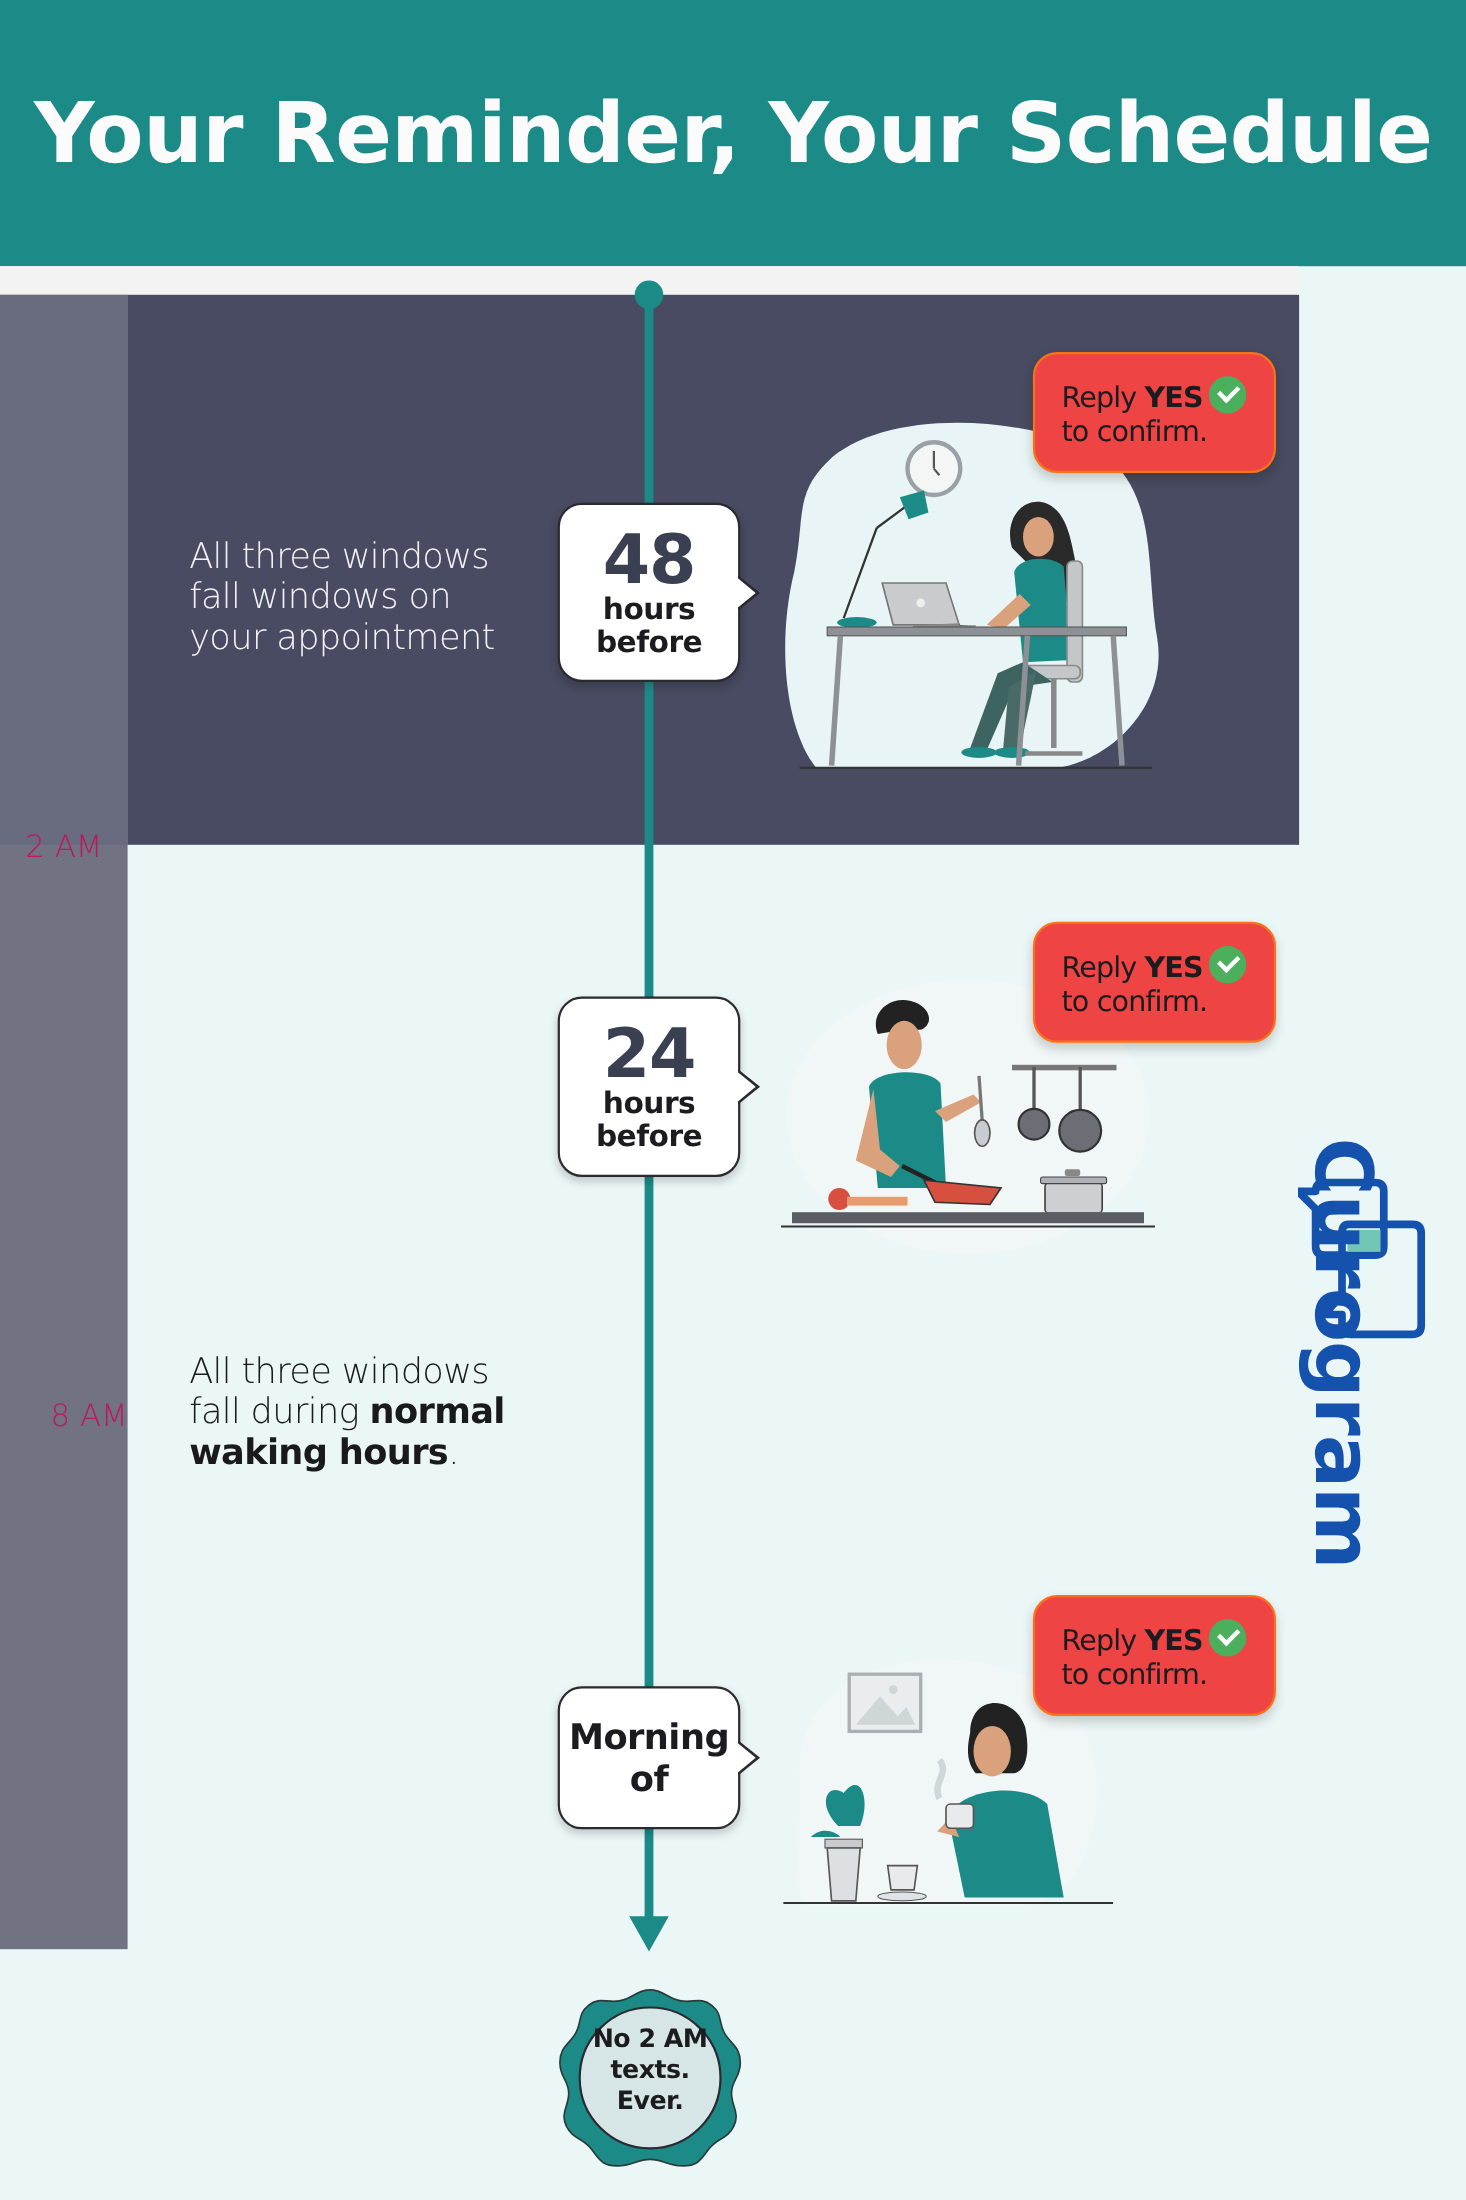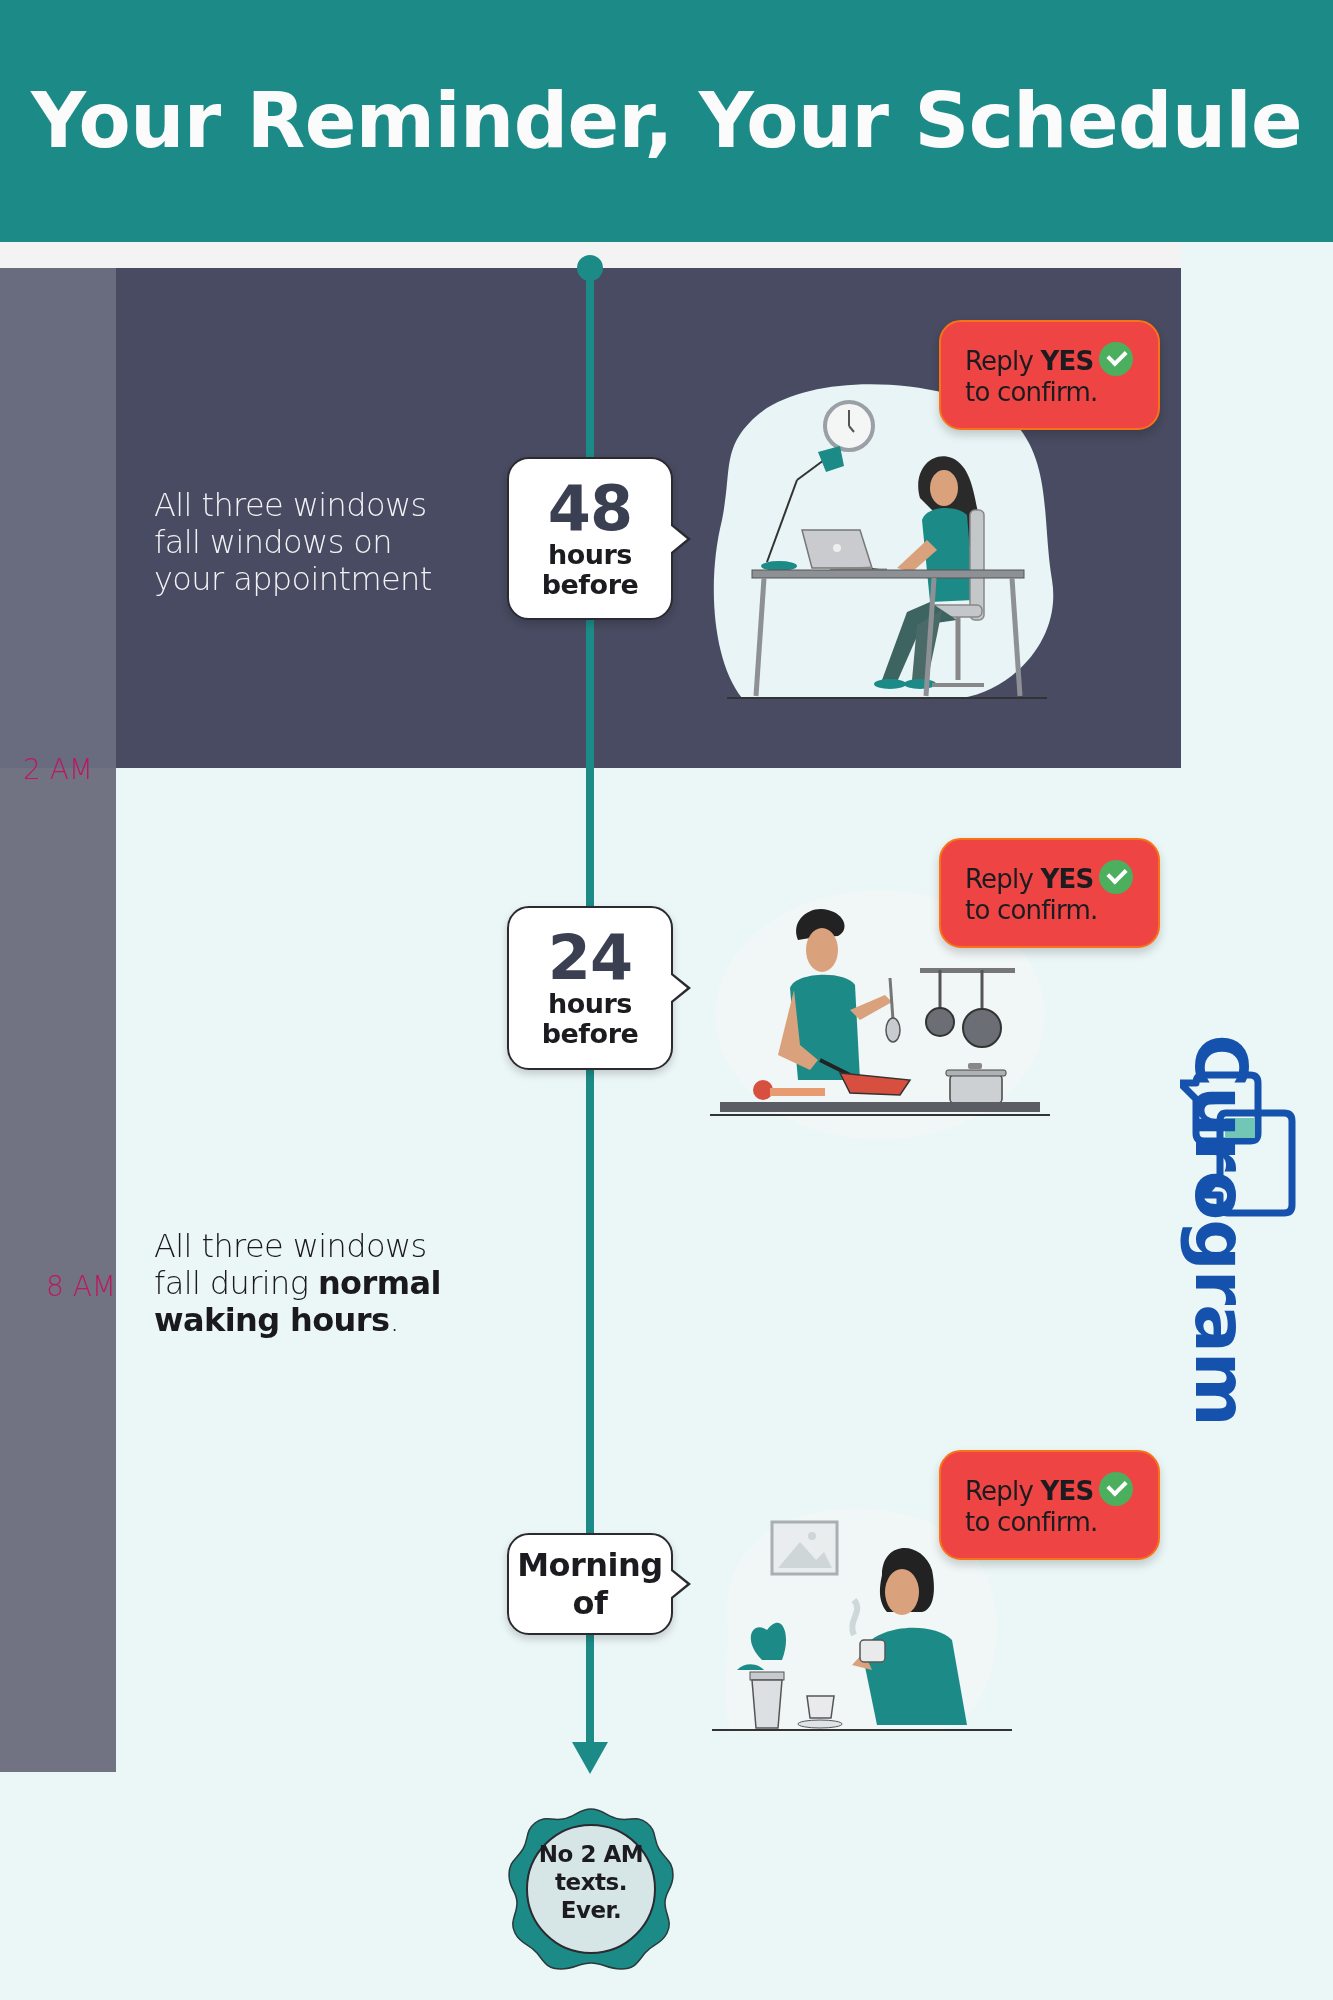--- a/index.html
+++ b/index.html
@@ -35,21 +35,21 @@
   .time-label {
     position: absolute; left: 0; width: 116px; text-align: center;
     color: #be185d; font-size: 28px; font-weight: 300;
     font-family: "DejaVu Sans", sans-serif;
   }
   .dark-panel {
     position: absolute; left: 116px; top: 268px; width: 1065px; height: 500px;
     background: #484b61;
   }
   .note {
-    position: absolute; left: 154px; font-size: 32px; line-height: 37px;
+    position: absolute; left: 172px; font-size: 32px; line-height: 37px;
     font-family: "DejaVu Sans", sans-serif; font-weight: 300; letter-spacing: -0.6px;
   }
   .note.light { color: #f2f2f4; }
   .note.dark { color: #1a1a1e; }
   .note b { font-weight: 700; }
   .timeline {
     position: absolute; left: 586px; top: 268px; width: 8px; height: 1480px;
     background: #1c8b87;
   }
   .tl-dot {
@@ -239,21 +239,21 @@
   <div class="unit">hours</div>
   <div class="unit">before</div>
 </div>
 
 <div class="pill" style="top:906px; height:164px;">
   <div class="num">24</div>
   <div class="unit">hours</div>
   <div class="unit">before</div>
 </div>
 
-<div class="pill" style="top:1533px; height:102px;">
+<div class="pill" style="top:1533px; height:130px;">
   <div class="big">Morning</div>
   <div class="big">of</div>
 </div>
 
 <div class="bubble" style="top:320px;">
   <div class="line1"><span>Reply </span><b>YES</b><span class="check"></span></div>
   <div class="line2">to confirm.</div>
 </div>
 
 <div class="bubble" style="top:838px;">

